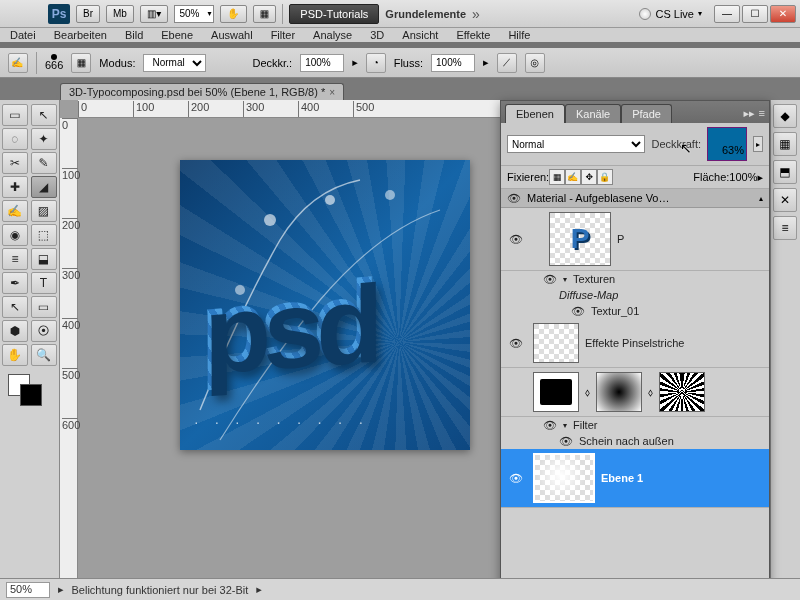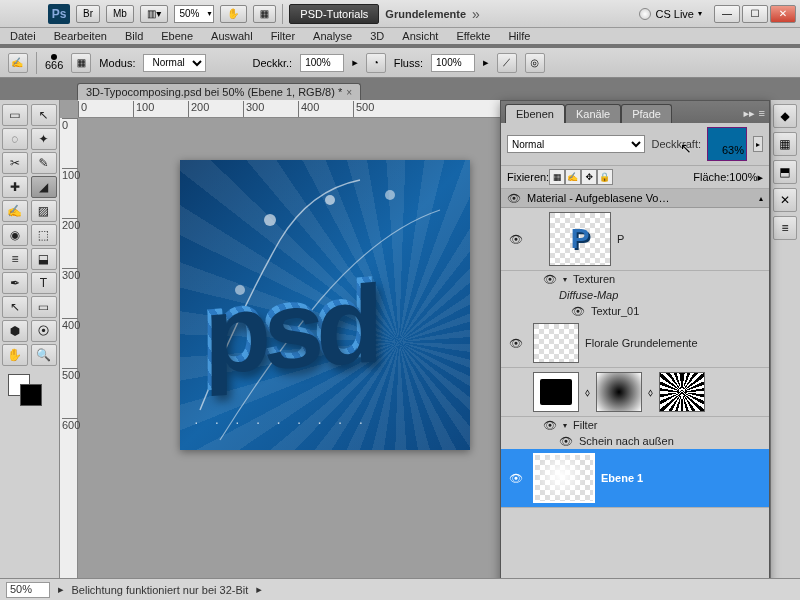--- a/index.html
+++ b/index.html
@@ -10,29 +10,29 @@
 .title-sel { height: 18px; background:#fff; border:1px solid #888; padding:0 14px 0 4px; display:flex; align-items:center; position:relative; font-size:10px;}
 .title-sel::after { content:"▾"; position:absolute; right:2px; font-size:8px;}
 .psd-tut { background: linear-gradient(#555,#333); color:#fff; border:1px solid #222; padding:0 10px; height:20px; display:flex; align-items:center; border-radius:2px; font-size:11px;}
 .grund { font-weight:bold; color:#333; }
 .chev { font-size:14px; color:#555; }
 .cslive { display:flex; align-items:center; gap:4px; margin-left:auto; }
 .cslive .dot { width:12px; height:12px; border:1px solid #888; border-radius:50%; background:radial-gradient(#fff,#ccc);}
 .winbtns { display:flex; gap:2px; margin-left:6px; }
 .winbtns div { width:26px; height:18px; background:linear-gradient(#f5f5f5,#d8d8d8); border:1px solid #888; border-radius:2px; display:flex; align-items:center; justify-content:center; font-size:10px; }
 .winbtns .close { background:linear-gradient(#e98,#c43); color:#fff; }
-.menubar { height: 20px; background:#d0d0d0; border-bottom:4px solid #737373; display:flex; align-items:center; padding:0 10px; gap:18px; color:#222;}
+.menubar { height: 20px; background:#d0d0d0; border-bottom:6px solid #737373; display:flex; align-items:center; padding:0 10px; gap:18px; color:#222;}
 .optbar { height: 30px; background:linear-gradient(#d8d8d8,#c8c8c8); border-bottom:1px solid #888; display:flex; align-items:center; padding:0 8px; gap:8px; font-size:10px;}
 .optbar .brush { display:flex; flex-direction:column; align-items:center; line-height:1;}
 .optbar .brush .d { width:6px;height:6px;background:#000;border-radius:50%; }
 .optbar select, .optbar input { height:18px; border:1px solid #999; background:#fff; font-size:10px; padding:0 4px;}
 .optbar .sep { width:1px; height:22px; background:#999; }
 .optbar .ibtn { width:20px; height:20px; background:linear-gradient(#eee,#ccc); border:1px solid #999; border-radius:2px; display:flex; align-items:center; justify-content:center; font-size:10px;}
 .tabstrip { height:22px; background:#7a7a7a; display:flex; align-items:flex-end; padding-left:60px;}
-.doc-tab { background:#bdbdbd; border:1px solid #555; border-bottom:none; padding:2px 8px; font-size:10px; color:#222; display:flex; align-items:center; gap:4px; border-radius:3px 3px 0 0;margin-left:17px;}
+.doc-tab { background:#bdbdbd; border:1px solid #555; border-bottom:none; padding:2px 8px; font-size:10px; color:#222; display:flex; align-items:center; gap:4px; border-radius:3px 3px 0 0;}
 .doc-tab .x { font-size:10px; color:#555; }
 .workrow { display:flex; height: 478px; }
 .toolcol { width:60px; background:#d0d0d0; border-right:1px solid #888; padding:4px 2px; display:grid; grid-template-columns:1fr 1fr; gap:2px; align-content:start;}
 .tool { width:26px; height:22px; background:linear-gradient(#e8e8e8,#cfcfcf); border:1px solid #999; border-radius:2px; display:flex; align-items:center; justify-content:center; font-size:12px; color:#222; position:relative;}
 .tool.sel { background:linear-gradient(#bbb,#999); border-color:#666;}
 .toolcol .swatch { grid-column:1/3; height:36px; position:relative; margin-top:4px;}
 .swatch .fg { position:absolute; width:22px; height:22px; background:#fff; border:1px solid #555; left:6px; top:2px;}
 .swatch .bg { position:absolute; width:22px; height:22px; background:#000; border:1px solid #555; left:18px; top:12px;}
 .canvaszone { flex:1; background:#9e9e9e; position:relative; overflow:hidden;}
 .ruler-h { position:absolute; top:0; left:18px; right:0; height:18px; background:#eee; border-bottom:1px solid #888; font-size:8px; color:#444; overflow:hidden;}
@@ -283,21 +283,21 @@
     <div class="subitem" style="padding-left:70px">
         <span class="eye">👁</span>
         <span>Textur_01</span>
       </div>
 
     <div class="lrow">
       <div class="eyecol">
           <span class="eye">👁</span>
         </div>
       <div class="thumb"></div>
-      <span class="lname">Florale Grundelemente</span>
+      <span class="lname">Effekte Pinselstriche</span>
     </div>
 
     <div class="lrow">
       <div class="eyecol"></div>
       <div class="thumbmask"></div>
       <span class="link">⬨</span>
       <div class="thumbgrad"></div>
       <span class="link">⬨</span>
       <div class="thumbrays"></div>
     </div>

